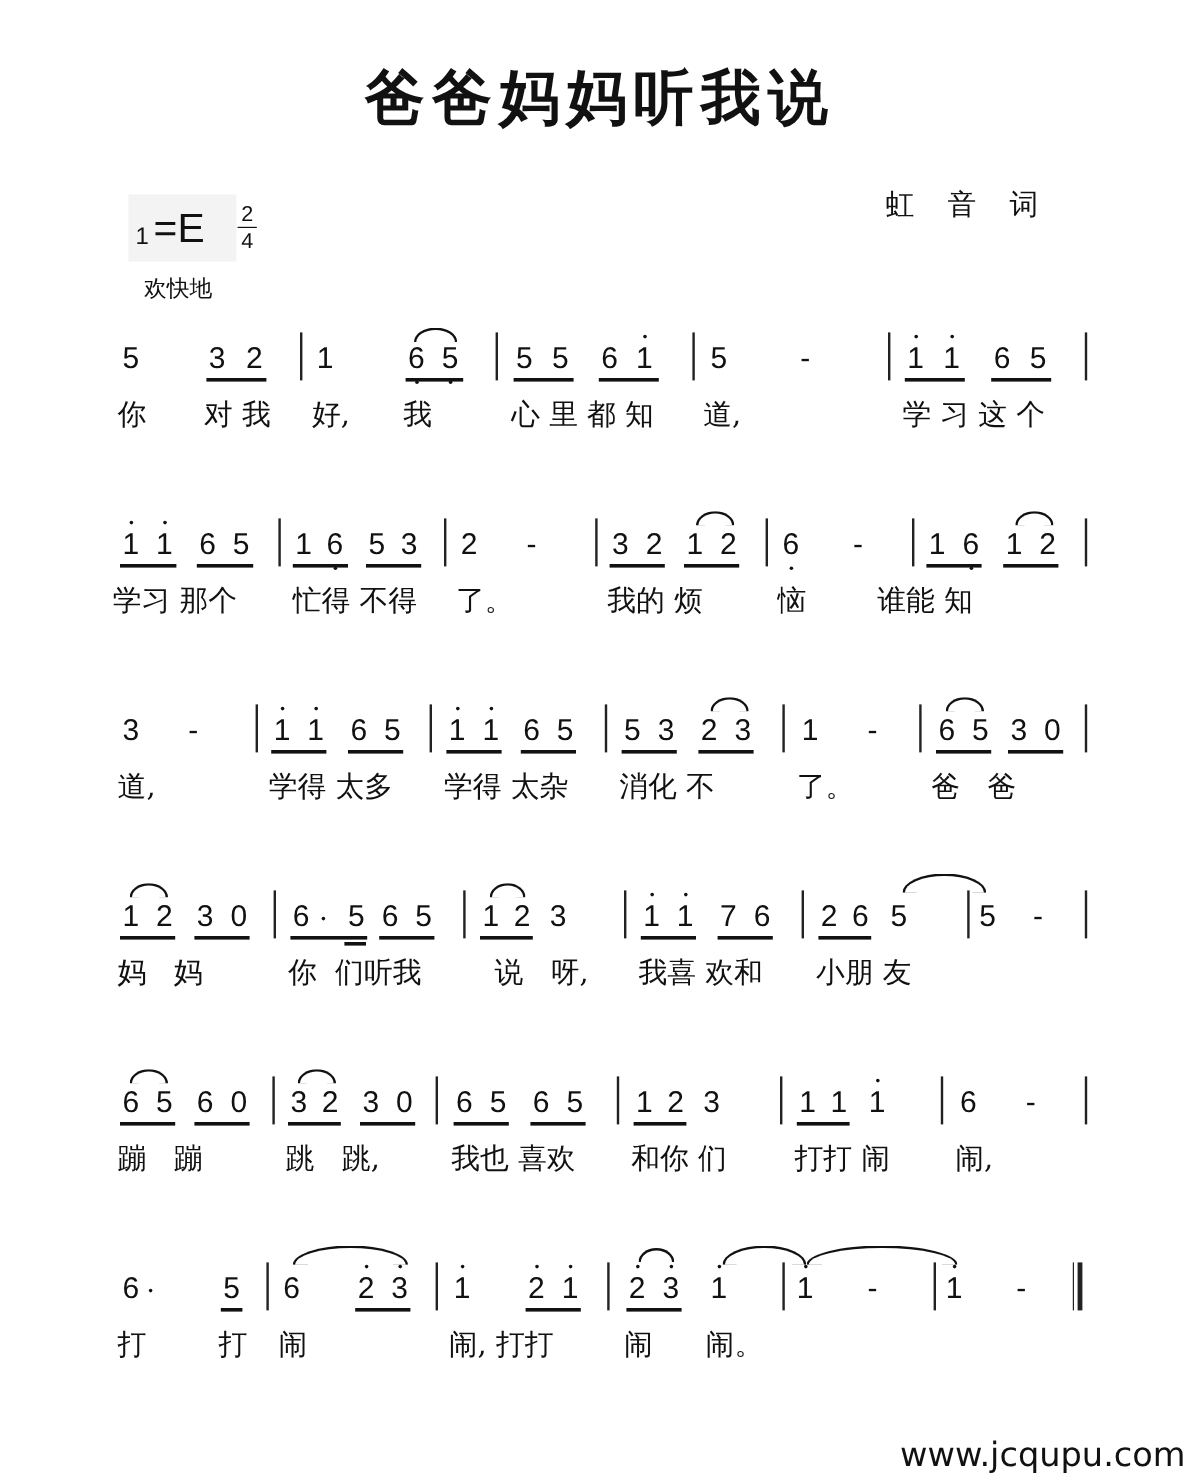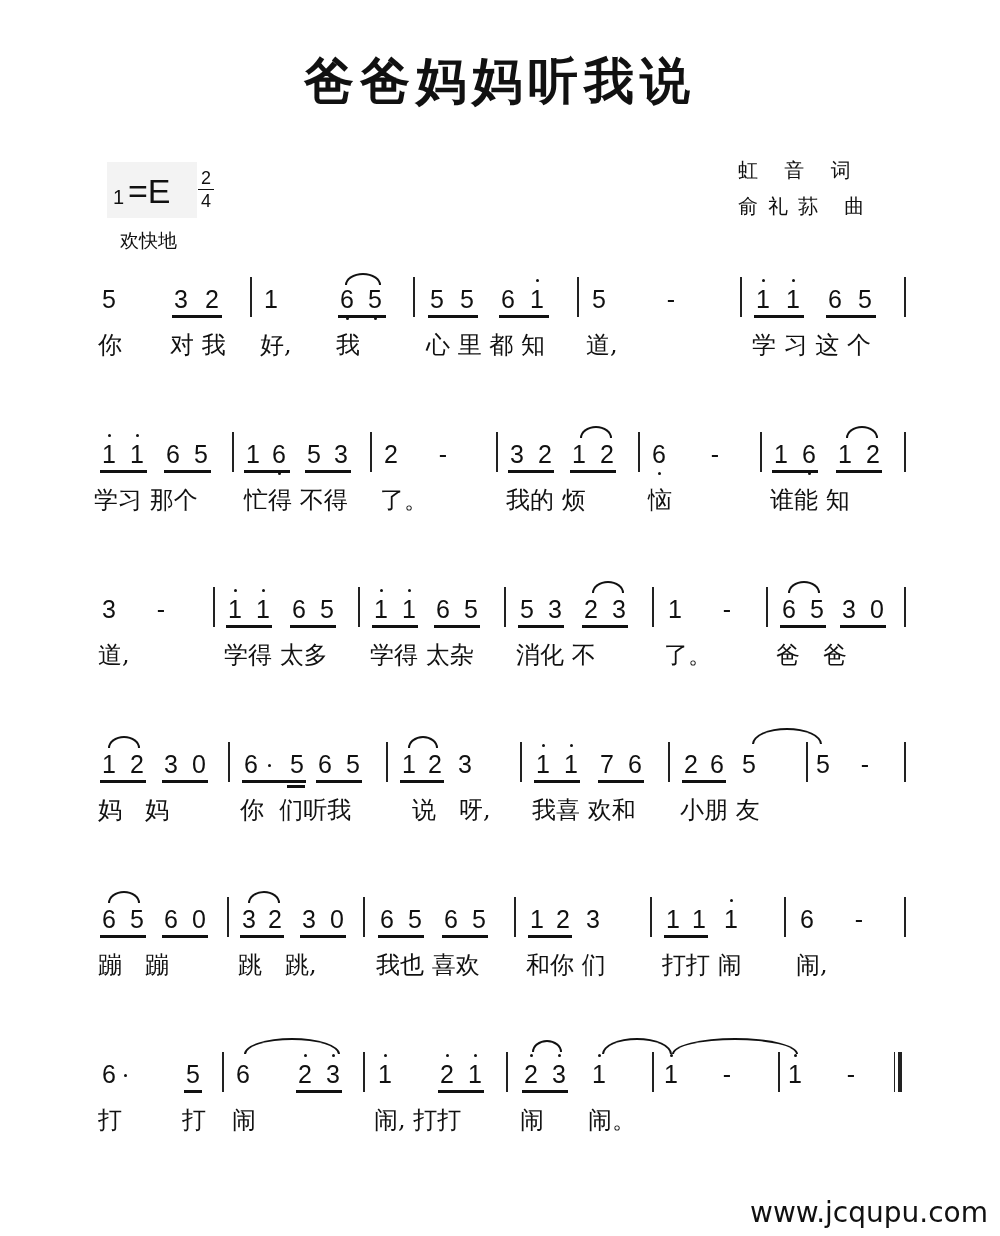--- a/index.html
+++ b/index.html
@@ -4,21 +4,21 @@
   <style>
     html, body { margin: 0; padding: 0; background: #ffffff; }
     body { width: 1000px; height: 1236px; position: relative; overflow: hidden; color: #111; font-family: "Liberation Sans", sans-serif; }
     .title { position: absolute; top: 48px; left: 0; width: 1000px; text-align: center; font-family: "DejaVu Serif", serif; font-size: 50px; font-weight: bold; letter-spacing: 6px; }
     .keybox { position: absolute; left: 107px; top: 162px; width: 90px; height: 56px; background: #f3f3f3; }
     .key-one { position: absolute; left: 113px; top: 186px; font-size: 20px; }
     .key-eq { position: absolute; left: 128px; top: 172px; font-size: 34px; font-family: "Liberation Sans", sans-serif; }
     .time { position: absolute; left: 198px; top: 168px; width: 16px; text-align: center; font-size: 18px; line-height: 20px; }
     .time .bar { display: block; height: 1px; background: #111; margin: 1px 0; }
     .tempo { position: absolute; left: 120px; top: 228px; font-size: 19px; font-family: "DejaVu Sans", sans-serif; }
-    .credits { position: absolute; left: 738px; top: 152px; font-size: 20px; line-height: 36px; font-family: "DejaVu Serif", serif; letter-spacing: 10px; }
+    .credits { position: absolute; left: 738px; top: 152px; font-size: 24px; line-height: 36px; font-family: "DejaVu Serif", serif; letter-spacing: 10px; }
     .row { position: absolute; left: 0; width: 1000px; height: 120px; }
     .notes { position: absolute; left: 0; top: 0; width: 1000px; height: 60px; }
     .n { position: absolute; top: 20px; font-size: 25px; width: 18px; text-align: center; font-family: "Liberation Sans", sans-serif; }
     .n .dot-up { position: absolute; left: 8px; top: -6px; width: 3px; height: 3px; background: #111; border-radius: 50%; }
     .n .dot-dn { position: absolute; left: 8px; top: 32px; width: 3px; height: 3px; background: #111; border-radius: 50%; }
     .ul { position: absolute; height: 3px; background: #111; }
     .bl { position: absolute; width: 2px; background: #222; top: 12px; height: 40px; }
     .bl.final { width: 4px; }
     .bl.thin { width: 1px; }
     .slur { position: absolute; border: 2px solid #111; border-bottom: none; border-radius: 50% 50% 0 0 / 100% 100% 0 0; height: 10px; }
@@ -35,21 +35,20 @@
 <div class="key-one">1</div>
 <div class="key-eq">=E</div>
 <div class="time">
   <span>2</span>
   <span class="bar"></span>
   <span>4</span>
 </div>
 <div class="tempo">欢快地</div>
 <div class="credits">
   <div>虹 音 词</div>
-  <div>俞礼荪 曲</div>
 </div>
 
 <div class="row" style="top:265px">
   <div class="notes">
     <span class="n" style="left:100px">5</span>
     <span class="n" style="left:172px">3</span>
     <span class="n" style="left:203px">2</span>
     <div class="ul" style="left:172px;top:50px;width:50px"></div>
     <div class="bl" style="left:250px"></div>
     <span class="n" style="left:262px">1</span>
@@ -122,21 +121,21 @@
     <div class="ul" style="left:772px;top:50px;width:46px"></div>
     <div class="ul" style="left:836px;top:50px;width:46px"></div>
     <div class="slur" style="left:846px;top:6px;width:28px"></div>
     <div class="bl" style="left:904px"></div>
   </div>
   <div class="lyr" style="left:94px">学习 那个</div>
   <div class="lyr" style="left:244px">忙得 不得</div>
   <div class="lyr" style="left:380px">了。</div>
   <div class="lyr" style="left:506px">我的 烦</div>
   <div class="lyr" style="left:648px">恼</div>
-  <div class="lyr" style="left:770px">谁能 知</div>
+  <div class="lyr" style="left:731px">谁能 知</div>
 </div>
 
 <div class="row" style="top:575px">
   <div class="notes">
     <span class="n" style="left:100px">3</span>
     <span class="n" style="left:152px">-</span>
     <div class="bl" style="left:213px"></div>
     <span class="n" style="left:226px">1<i class="dot-up"></i></span>
     <span class="n" style="left:254px">1<i class="dot-up"></i></span>
     <span class="n" style="left:290px">6</span>

